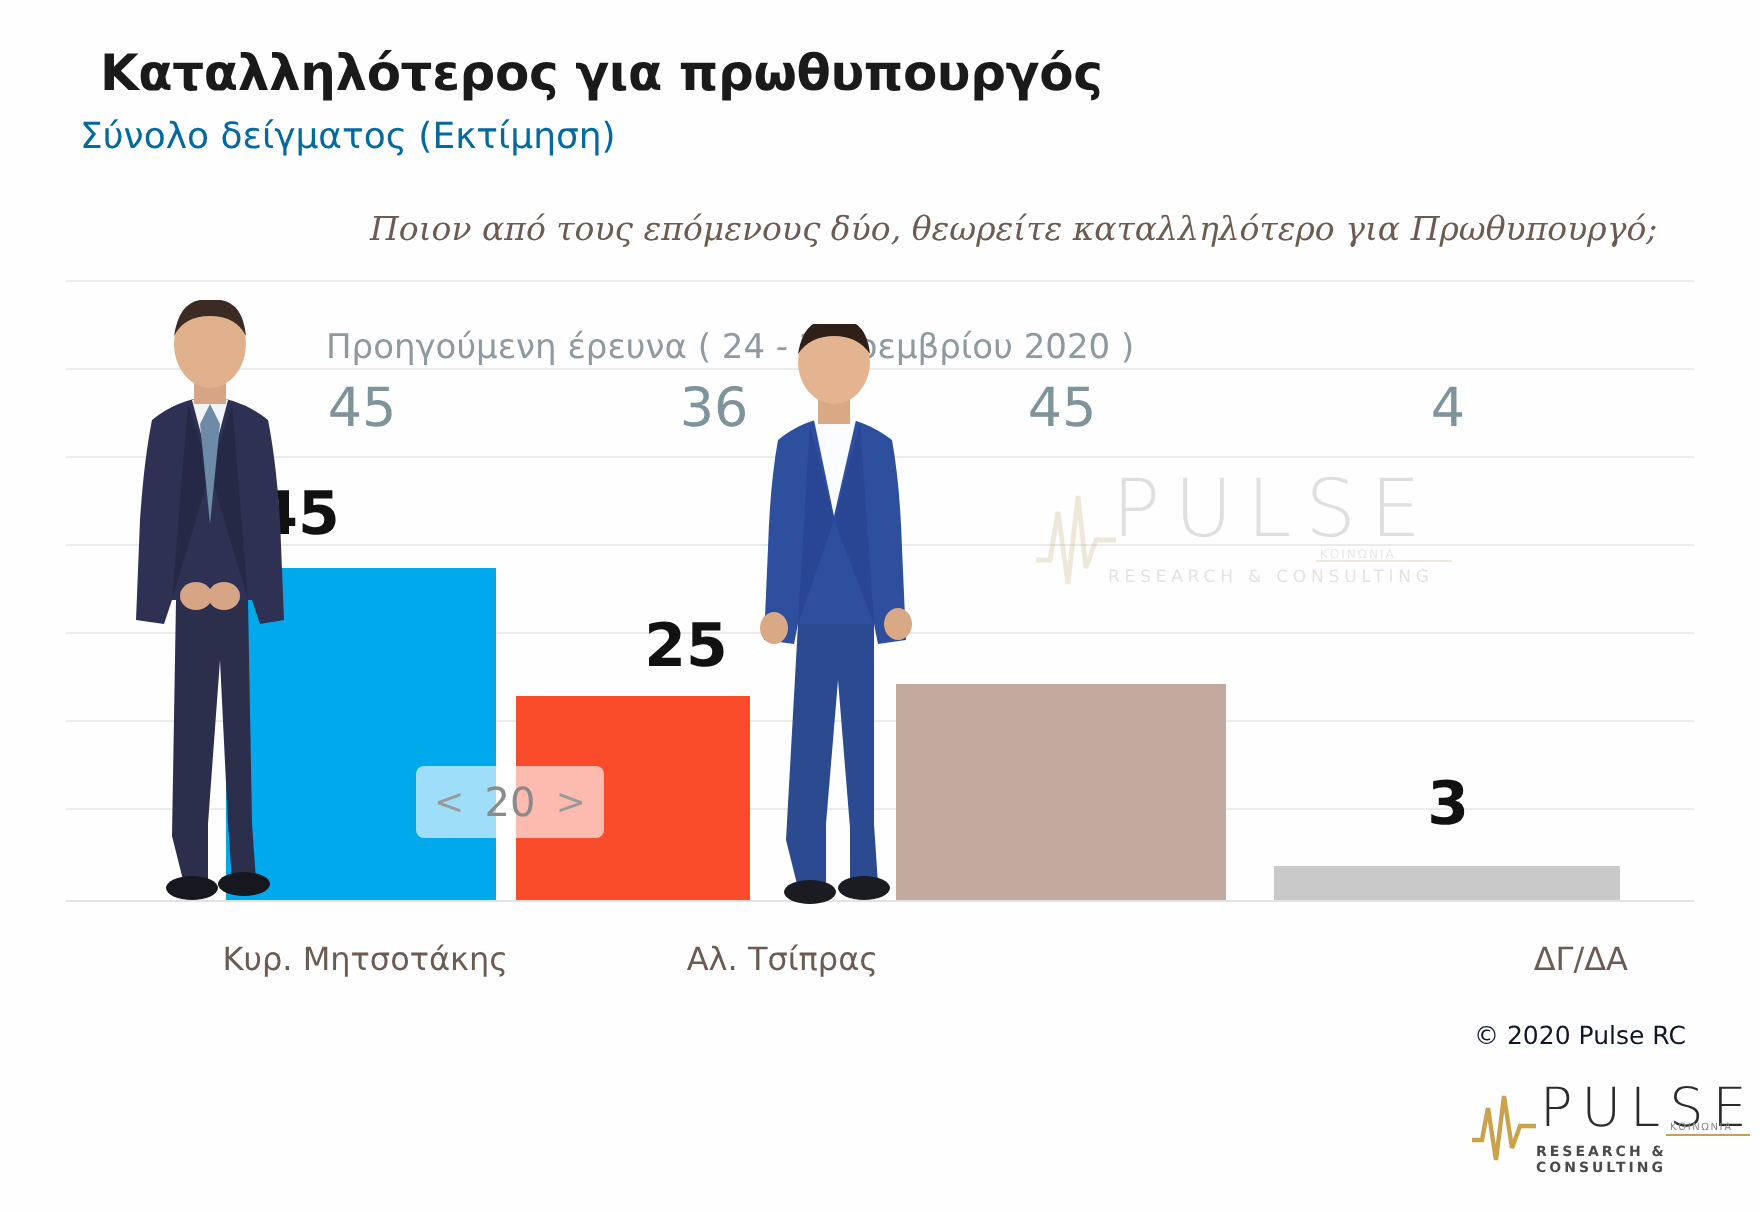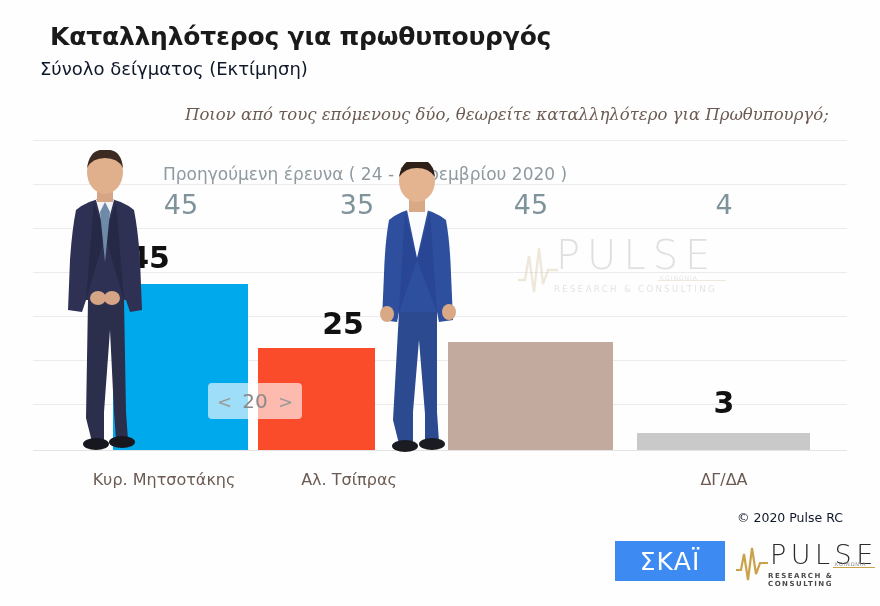--- a/index.html
+++ b/index.html
@@ -19,21 +19,21 @@
   }
 
   
   .title{
     position:absolute;left:50px;top:22px;
     font-size:25px;font-weight:bold;color:#1a1a1a;
     letter-spacing:-0.2px;white-space:nowrap;
   }
   .subtitle{
     position:absolute;left:40px;top:58px;
-    font-size:18px;color:#0f172a;white-space:nowrap;
+    font-size:18px;color:#0369a1;white-space:nowrap;
   }
   .question{
     position:absolute;left:185px;top:105px;
     font-size:16.5px;color:#6b5b52;
     font-family:"DejaVu Serif","Liberation Serif",serif;
     font-style:italic;white-space:nowrap;text-align:center;
   }
 
   
   .plot{
@@ -103,21 +103,21 @@
     display:flex;align-items:center;justify-content:space-between;
     padding:0 9px;box-sizing:border-box;
     font-size:19px;color:#8a8a8a;
   }
   .stepper .num{font-size:20px;color:#8a8a8a;}
   .stepper .arw{font-size:18px;color:#9a9a9a;cursor:pointer;}
 
   
   .xlabel{
     position:absolute;
-    width:180px;text-align:center;
+    width:180px;text-align:right;
     font-size:16px;color:#6b5b52;line-height:1.28;
   }
 
   
   .copyright{
     position:absolute;left:737px;top:510px;
     font-size:12.5px;color:#0f172a;white-space:nowrap;
   }
   .skai{
     position:absolute;left:615px;top:541px;
@@ -176,21 +176,21 @@
     </svg>
     <div class="wm-text">PULSE</div>
     <div class="wm-rule"></div>
     <div class="wm-koinoni">ΚΟΙΝΩΝΙΑ</div>
     <div class="wm-sub">RESEARCH &amp; CONSULTING</div>
   </div>
 
   <div class="prev-label">Προηγούμενη έρευνα  ( 24 - 2  Νοεμβρίου  2020 )</div>
 
   <div class="prev-val" style="left:121px">45</div>
-  <div class="prev-val" style="left:297px">35</div>
+  <div class="prev-val" style="left:297px">36</div>
   <div class="prev-val" style="left:471px">45</div>
   <div class="prev-val" style="left:664px">4</div>
 
   <div class="barwrap">
 
     <div class="bar" style="left:80px;width:135px;height:166px;background:#00a8ec;"></div>
 
     <div class="bar" style="left:225px;width:117px;height:102px;background:#fa4b2a;"></div>
 
     <div class="bar" style="left:415px;width:165px;height:108px;background:#c2aa9e;"></div>
@@ -256,23 +256,20 @@
   </div>
   <div class="xlabel" style="left:259px;top:470px">
     <div>Αλ. Τσίπρας</div>
   </div>
   <div class="xlabel" style="left:634px;top:470px">
     <div>ΔΓ/ΔΑ</div>
   </div>
 
   <div class="copyright">© 2020 Pulse RC</div>
 
-  <div class="skai">
-    <span>ΣΚΑΪ</span>
-  </div>
 
   <div class="pulse-logo">
     <svg class="pl-wave" width="34" height="40" viewBox="0 0 34 40">
       <polyline points="1,26 6,26 9,10 13,36 17,4 21,30 25,19 33,19" fill="none" stroke="#c9a24a" stroke-width="2.2"></polyline>
     </svg>
     <div class="pl-text">PULSE</div>
     <div class="pl-rule"></div>
     <div class="pl-koinoni">ΚΟΙΝΩΝΙΑ</div>
     <div class="pl-sub">RESEARCH &amp; CONSULTING</div>
   </div>

